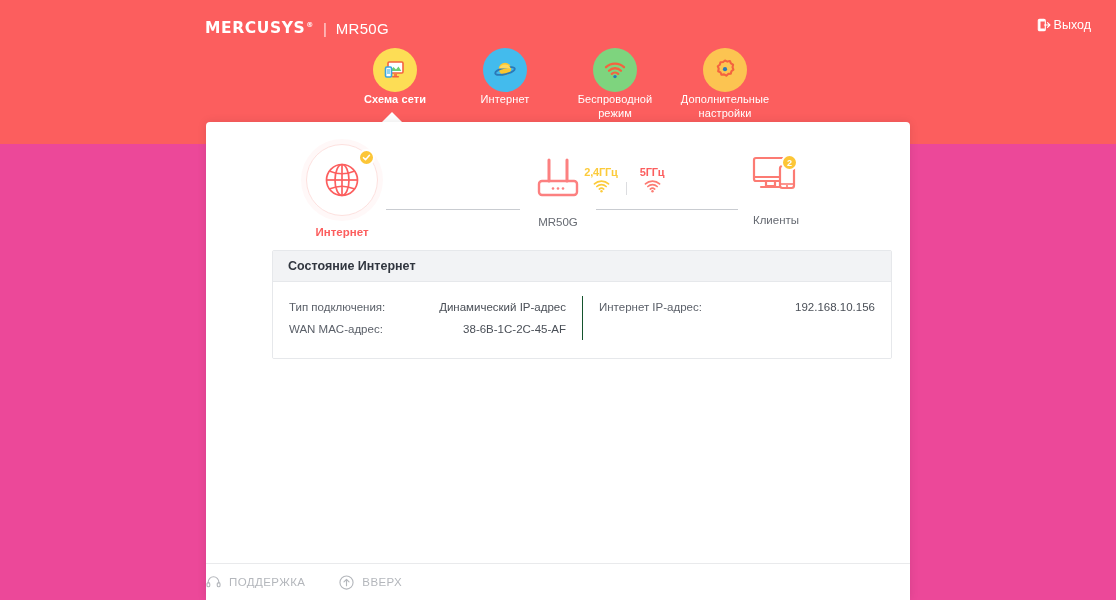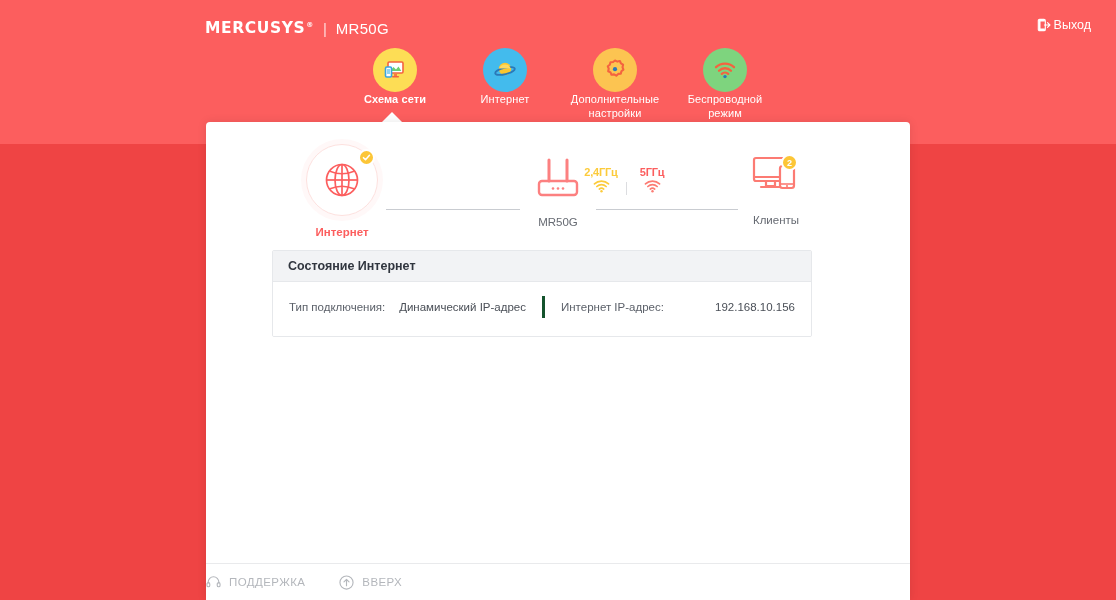--- a/index.html
+++ b/index.html
@@ -2,21 +2,21 @@
 <html><head>
 <meta charset="utf-8">
 <style>
   * { box-sizing: border-box; margin: 0; padding: 0; }
   html, body {
     width: 1116px; height: 600px;
     background: #ffffff;
     font-family: "Liberation Sans", sans-serif;
     overflow: hidden;
   }
-  .page { position: relative; width: 1116px; height: 600px; background: #ef4444; }
+  .page { position: relative; width: 1116px; height: 600px; background: #ec4899; }
 
   
   .header-band {
     position: absolute; left: 0; top: 0; width: 1116px; height: 144px;
     background: #fc5e5e;
   }
   .brand {
     position: absolute; left: 205px; top: 19px;
     display: flex; align-items: center; color: #ffffff;
     white-space: nowrap;
@@ -123,31 +123,31 @@
 
   .link {
     position: absolute; height: 1px; background: #c9ccd1; top: 65px;
   }
   .link-a { left: 180px; width: 134px; }
   .link-b { left: 390px; width: 142px; }
 
   
   .panel {
     position: absolute; left: 66px; top: 128px;
-    width: 540px; border: 1px solid #e6e8eb; border-radius: 2px;
+    width: 620px; border: 1px solid #e6e8eb; border-radius: 2px;
     overflow: hidden;
   }
   .panel-head {
     height: 31px; background: #f2f3f5; border-bottom: 1px solid #e6e8eb;
     display: flex; align-items: center; padding-left: 15px;
     font-size: 12.5px; font-weight: bold; color: #31363f;
   }
   .panel-body { display: flex; padding: 14px 0 18px 0; background: #fff; }
   .panel-col { width: 50%; padding: 0 14px; }
-  .panel-col.right { border-left: 3px solid #14532d; }
+  .panel-col.right { border-left: 1px solid #14532d; }
   .panel-row {
     display: flex; justify-content: space-between; align-items: center;
     font-size: 11.5px; color: #5b6069; padding: 5px 2px; text-align: right;
   }
   .panel-row .k { color: #5b6069; }
   .panel-row .v { color: #4a4f57; }
 
   
   .card-sep {
     position: absolute; left: 0; top: 441px; width: 704px; height: 1px;
@@ -209,39 +209,39 @@
         <svg width="26" height="26" viewBox="0 0 26 26">
           <circle cx="13" cy="12" r="6.2" fill="#fcc62e"></circle>
           <ellipse cx="13" cy="14" rx="10" ry="3.1" fill="none" stroke="#2b79b8" stroke-width="1.8" transform="rotate(-14 13 14)"></ellipse>
           <path d="M7.2 11.5a6.2 6.2 0 0 1 11.6 0z" fill="#fcd962"></path>
         </svg>
       </div>
       <div class="nav-label">Интернет</div>
     </div>
 
     <div class="nav-item">
-      <div class="nav-icon ic-orange">
-        <svg width="26" height="26" viewBox="0 0 26 26">
-          <path d="M13 3.5l2.4 1.1 2.5-.6 1 2.4 2.2 1.3-.6 2.5.9 2.4-2 1.6-.6 2.5-2.6.2-1.9 1.8-2.2-1.3-2.6.4-1-2.4-2.3-1.2.5-2.5-.9-2.4 2-1.6.7-2.5 2.6-.2z" fill="none" stroke="#f4633f" stroke-width="2.1" stroke-linejoin="round"></path>
-          <circle cx="13" cy="12.2" r="2.1" fill="#2b79b8"></circle>
-        </svg>
-      </div>
-      <div class="nav-label">Дополнительные настройки</div>
-    </div>
-
-    <div class="nav-item">
       <div class="nav-icon ic-green">
         <svg width="26" height="26" viewBox="0 0 26 26">
           <path d="M4 10.2a13 13 0 0 1 18 0" fill="none" stroke="#f4633f" stroke-width="2.3" stroke-linecap="round"></path>
           <path d="M7 13.7a8.6 8.6 0 0 1 12 0" fill="none" stroke="#f4633f" stroke-width="2.3" stroke-linecap="round"></path>
           <path d="M9.8 16.9a4.6 4.6 0 0 1 6.4 0" fill="none" stroke="#f4633f" stroke-width="2.3" stroke-linecap="round"></path>
           <circle cx="13" cy="19.6" r="1.7" fill="#2b79b8"></circle>
         </svg>
       </div>
       <div class="nav-label">Беспроводной режим</div>
+    </div>
+
+    <div class="nav-item">
+      <div class="nav-icon ic-orange">
+        <svg width="26" height="26" viewBox="0 0 26 26">
+          <path d="M13 3.5l2.4 1.1 2.5-.6 1 2.4 2.2 1.3-.6 2.5.9 2.4-2 1.6-.6 2.5-2.6.2-1.9 1.8-2.2-1.3-2.6.4-1-2.4-2.3-1.2.5-2.5-.9-2.4 2-1.6.7-2.5 2.6-.2z" fill="none" stroke="#f4633f" stroke-width="2.1" stroke-linejoin="round"></path>
+          <circle cx="13" cy="12.2" r="2.1" fill="#2b79b8"></circle>
+        </svg>
+      </div>
+      <div class="nav-label">Дополнительные настройки</div>
     </div>
 
   </div>
   <div class="nav-pointer"></div>
 
   <div class="card">
 
     <div class="topology">
 
       <div class="link link-a"></div>
@@ -323,20 +323,24 @@
     </div>
 
     <div class="panel">
       <div class="panel-head">Состояние Интернет</div>
       <div class="panel-body">
         <div class="panel-col">
           <div class="panel-row">
             <span class="k">Тип подключения:</span>
             <span class="v">Динамический IP-адрес</span>
           </div>
+          <div class="panel-row">
+            <span class="k">WAN MAC-адрес:</span>
+            <span class="v">38-6B-1C-2C-45-AF</span>
+          </div>
         </div>
         <div class="panel-col right">
           <div class="panel-row">
             <span class="k">Интернет IP-адрес:</span>
             <span class="v">192.168.10.156</span>
           </div>
         </div>
       </div>
     </div>
 

